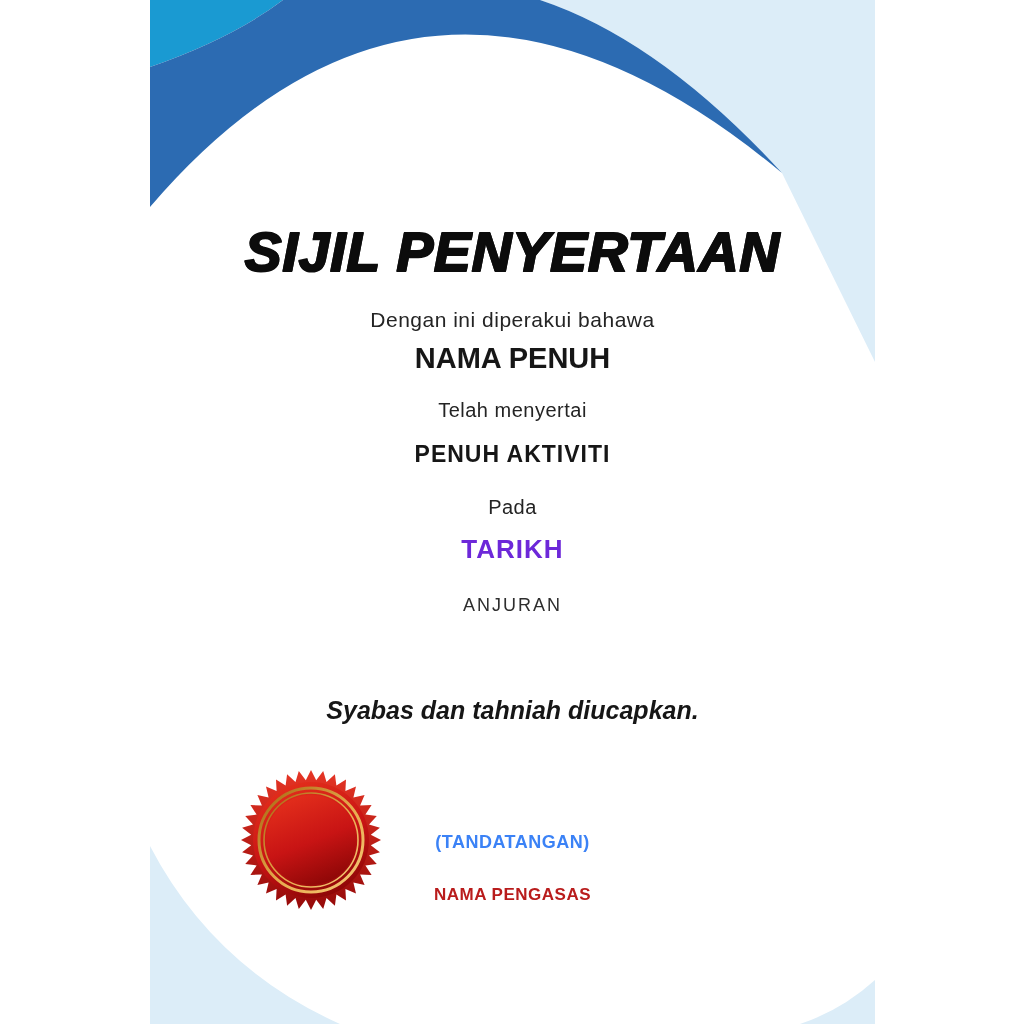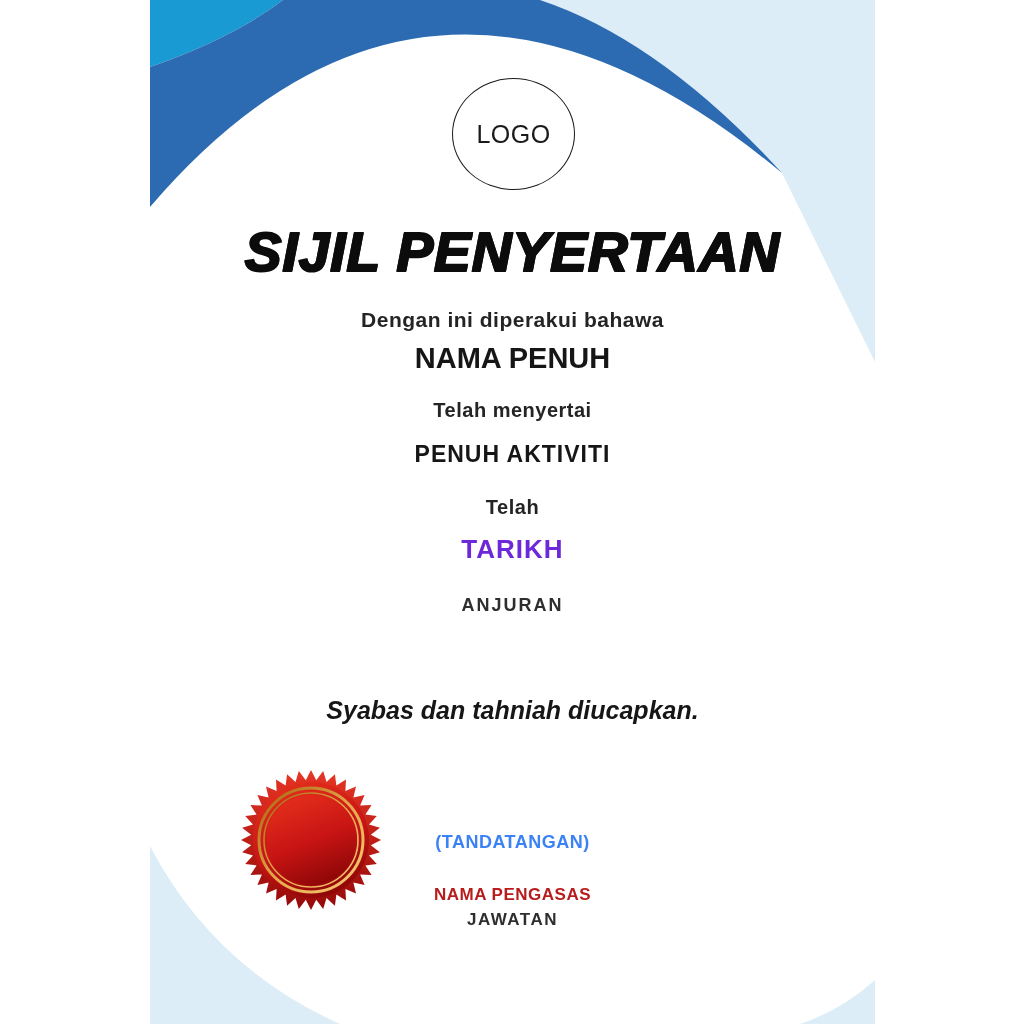--- a/index.html
+++ b/index.html
@@ -12,21 +12,20 @@
   }
   .bg-svg{position:absolute;left:0;top:0;width:1024px;height:1024px;}
   .page{
     position:absolute;left:150px;top:0;
     width:725px;height:1024px;
   }
   .line{
     position:absolute;left:0;width:100%;
     text-align:center;color:#1d1d1d;
     white-space:nowrap;
-    font-weight:bold;
   }
   .logo-wrap{
     position:absolute;left:302px;top:78px;
     width:121px;height:110px;
     border:1.6px solid #1a1a1a;
     border-radius:50%;
     display:flex;align-items:center;justify-content:center;
   }
   .logo-text{
     font-size:25px;color:#1a1a1a;letter-spacing:0.5px;
@@ -86,43 +85,39 @@
       <polygon id="seal-burst" points="311.0,770.0 316.2,780.2 323.2,771.1 326.5,782.0 334.9,774.2 336.4,785.6 346.0,779.4 345.4,790.9 356.0,786.4 353.4,797.6 364.6,795.0 360.1,805.6 371.6,805.0 365.4,814.6 376.8,816.1 369.0,824.5 379.9,827.8 370.8,834.8 381.0,840.0 370.8,845.2 379.9,852.2 369.0,855.5 376.8,863.9 365.4,865.4 371.6,875.0 360.1,874.4 364.6,885.0 353.4,882.4 356.0,893.6 345.4,889.1 346.0,900.6 336.4,894.4 334.9,905.8 326.5,898.0 323.2,908.9 316.2,899.8 311.0,910.0 305.8,899.8 298.8,908.9 295.5,898.0 287.1,905.8 285.6,894.4 276.0,900.6 276.6,889.1 266.0,893.6 268.6,882.4 257.4,885.0 261.9,874.4 250.4,875.0 256.6,865.4 245.2,863.9 253.0,855.5 242.1,852.2 251.2,845.2 241.0,840.0 251.2,834.8 242.1,827.8 253.0,824.5 245.2,816.1 256.6,814.6 250.4,805.0 261.9,805.6 257.4,795.0 268.6,797.6 266.0,786.4 276.6,790.9 276.0,779.4 285.6,785.6 287.1,774.2 295.5,782.0 298.8,771.1 305.8,780.2" fill="url(#burstGrad)"></polygon>
       <circle cx="311" cy="840" r="58" fill="url(#discGrad)"></circle>
       <circle cx="311" cy="840" r="52" fill="none" stroke="url(#goldGrad)" stroke-width="3"></circle>
       <circle cx="311" cy="840" r="47" fill="none" stroke="url(#goldGrad)" stroke-width="1.6"></circle>
       <circle cx="311" cy="840" r="45" fill="url(#discGrad)"></circle>
     </g>
   </svg>
 
   <div class="page">
 
-    <div class="logo-wrap">
-      <span class="logo-text">LOGO</span>
-    </div>
 
     <div class="line title">SIJIL PENYERTAAN</div>
 
     <div class="line intro">Dengan ini diperakui bahawa</div>
 
     <div class="line recipient">NAMA PENUH</div>
 
     <div class="line joined">Telah menyertai</div>
 
     <div class="line activity">PENUH AKTIVITI</div>
 
-    <div class="line on-label">Telah</div>
+    <div class="line on-label">Pada</div>
 
     <div class="line date-ph">TARIKH</div>
 
     <div class="line anjuran">ANJURAN</div>
 
 
     <div class="line congrats">Syabas dan tahniah diucapkan.</div>
 
     <div class="line sig-placeholder">(TANDATANGAN)</div>
 
     <div class="line sig-name">NAMA PENGASAS</div>
 
-    <div class="line sig-title">JAWATAN</div>
 
   </div>
 </div>
 
 </body></html>

